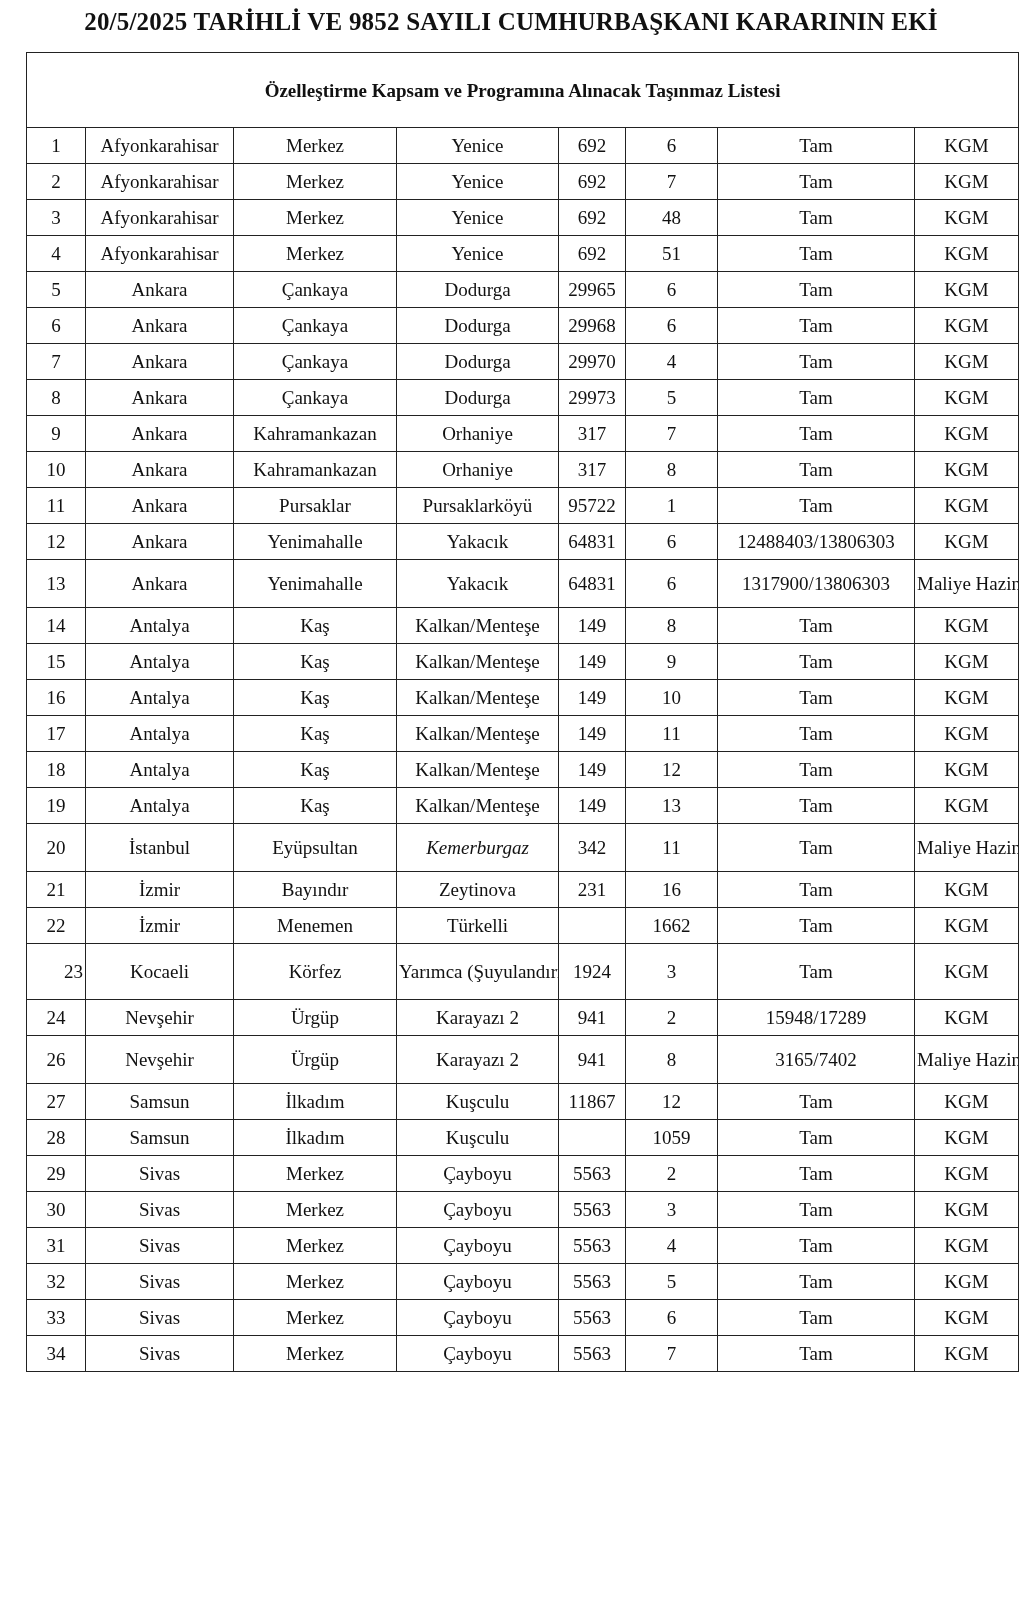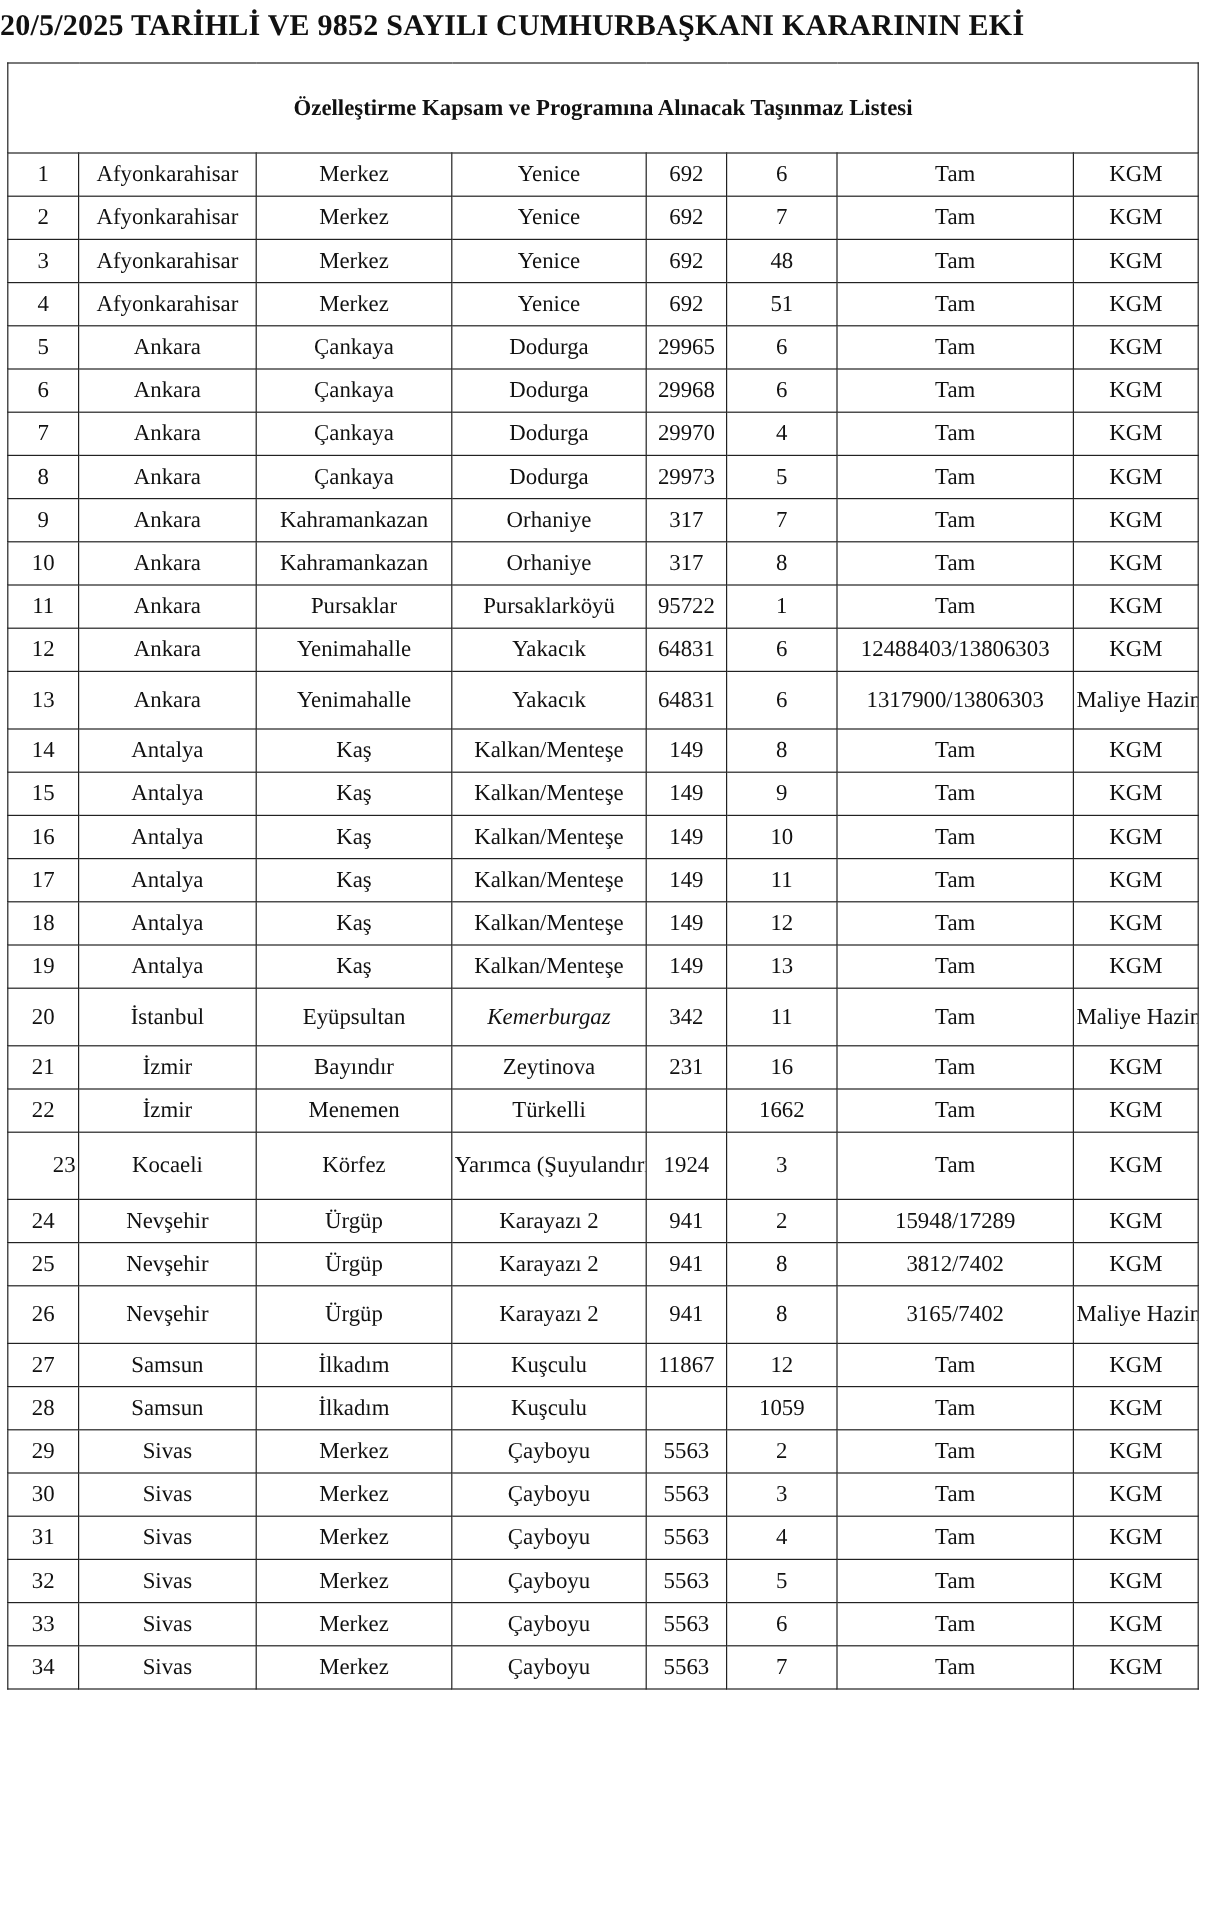--- a/index.html
+++ b/index.html
@@ -1,20 +1,20 @@
 <!DOCTYPE html>
 <html><head>
 <meta charset="utf-8">
 <style>
   html, body { margin: 0; padding: 0; background: #ffffff; }
   body { width: 1022px; height: 1602px; position: relative; overflow: hidden;
          font-family: "Liberation Serif", "DejaVu Serif", serif; color: #111; }
-  .doc-title { position: absolute; left: 0; top: 8px; width: 1022px; text-align: left;
+  .doc-title { position: absolute; left: 0; top: 8px; width: 1022px; text-align: center;
                font-weight: bold; font-size: 25px; letter-spacing: 0.2px; }
-  table.list { position: absolute; left: 6px; top: 52px; width: 888px;
+  table.list { position: absolute; left: 26px; top: 52px; width: 888px;
                border-collapse: collapse; table-layout: fixed; }
   table.list td, table.list th { border: 1.5px solid #222; text-align: center;
                vertical-align: middle; padding: 0 2px; font-size: 19px; line-height: 21px;
                white-space: nowrap; overflow: hidden; }
   .caption-cell { height: 74px; font-weight: bold; font-size: 19px; }
   .head-row th { height: 54px; font-weight: bold; font-size: 21px; }
   tr.r1 td { height: 35px; }
   tr.r2 td { height: 47px; }
   .mk2 { line-height: 21px; white-space: normal; }
   col.c-sira { width: 59px; }
@@ -281,30 +281,20 @@
       <tr class="r1">
         <td>24</td>
         <td>Nevşehir</td>
         <td>Ürgüp</td>
         <td>Karayazı 2</td>
         <td>941</td>
         <td>2</td>
         <td>15948/17289</td>
         <td>KGM</td>
       </tr>
-      <tr class="r1">
-        <td>25</td>
-        <td>Nevşehir</td>
-        <td>Ürgüp</td>
-        <td>Karayazı 2</td>
-        <td>941</td>
-        <td>8</td>
-        <td>3812/7402</td>
-        <td>KGM</td>
-      </tr>
       <tr class="r2">
         <td style="height: 47px;">26</td>
         <td style="height: 47px;">Nevşehir</td>
         <td style="height: 47px;">Ürgüp</td>
         <td style="height: 47px;">Karayazı 2</td>
         <td style="height: 47px;">941</td>
         <td style="height: 47px;">8</td>
         <td style="height: 47px;">3165/7402</td>
         <td class="mk2" style="height: 47px;">Maliye Hazinesi</td>
       </tr>

